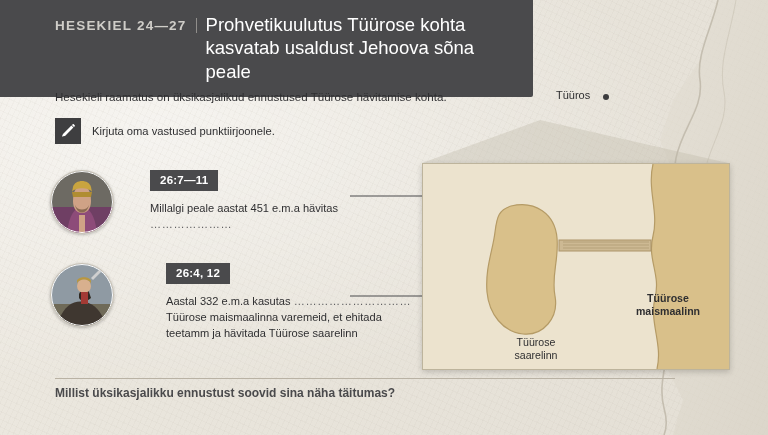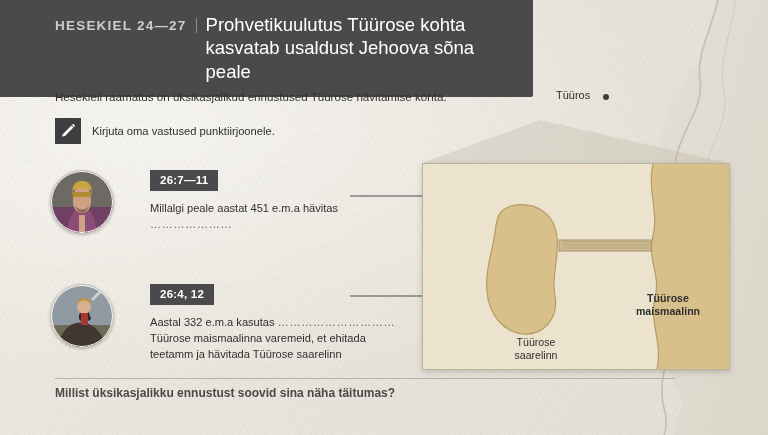--- a/index.html
+++ b/index.html
@@ -113,21 +113,21 @@
   }
 
   
   .block {
     position: absolute;
     left: 50px;
     display: flex;
     align-items: flex-start;
   }
   .block-1 { top: 170px; }
-  .block-2 { top: 284px; }
+  .block-2 { top: 263px; gap: 16px; }
 
   .portrait {
     width: 62px;
     height: 62px;
     border-radius: 50%;
     flex: 0 0 auto;
     border: 1px solid #c6c0b4;
     overflow: hidden;
     position: relative;
     box-shadow: 0 1px 3px rgba(0,0,0,0.25);

